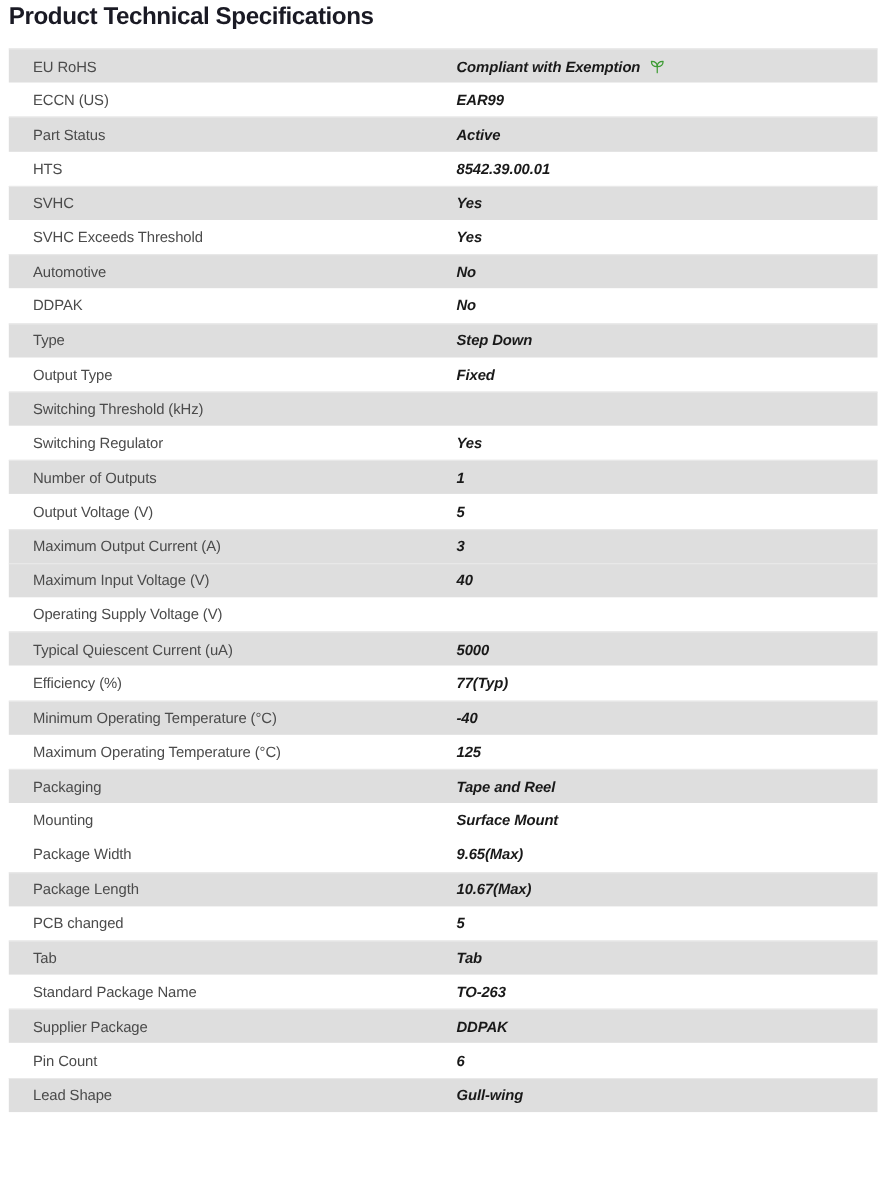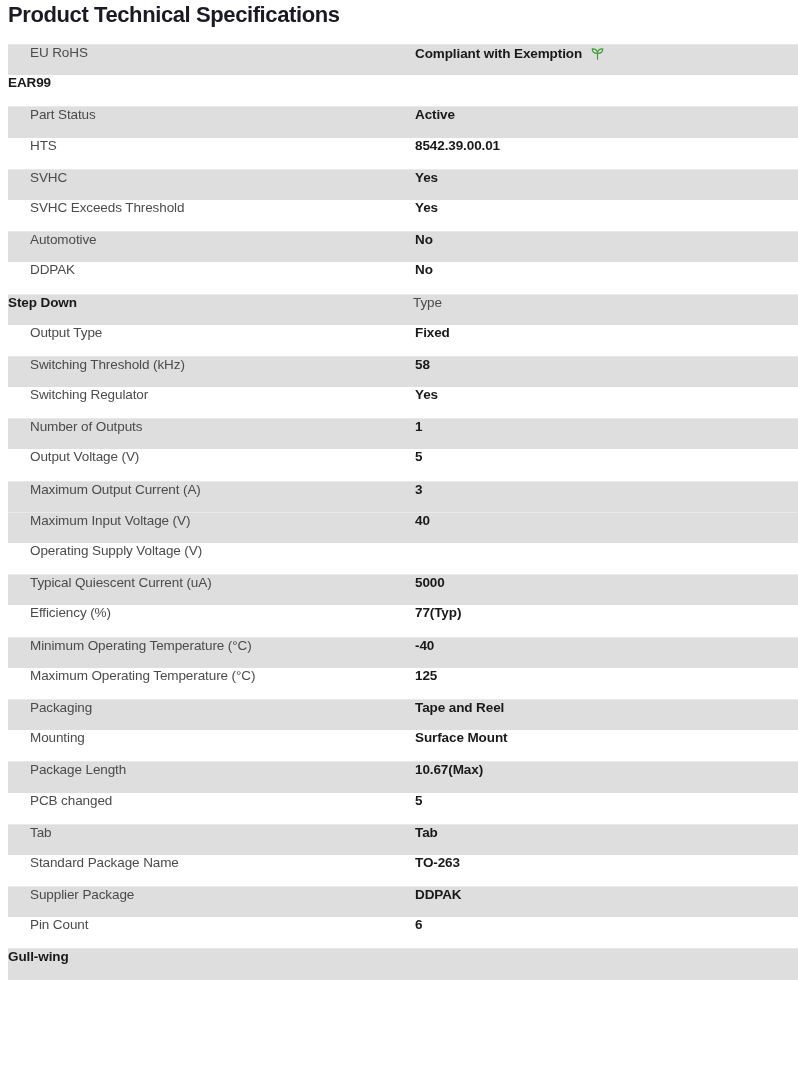--- a/index.html
+++ b/index.html
@@ -24,21 +24,21 @@
     letter-spacing: -0.4px;
     color: #1a1a24;
   }
   .spec-table {
     margin-top: 16px;
     margin-left: 8px;
     width: 790px;
   }
   .row {
     display: flex;
-    align-items: flex-start;
+    align-items: center;
     height: 31.2px;
     box-sizing: border-box;
   }
   .row.shaded {
     background: #dedede;
     border-top: 1px solid #e9e9e9;
   }
   .cell {
     box-sizing: border-box;
     font-size: 13.5px;
@@ -51,20 +51,21 @@
     color: #4b4b4b;
     font-weight: normal;
   }
   .cell.value {
     flex: 1;
     display: flex;
     align-items: center;
     gap: 7px;
     color: #191919;
     font-weight: bold;
+    font-style: italic;
   }
   .leaf-icon {
     display: inline-flex;
     width: 16px;
     height: 16px;
     align-items: center;
     justify-content: center;
   }
   .leaf-icon svg {
     display: block;
@@ -85,20 +86,21 @@
     <svg width="15" height="15" viewBox="0 0 24 24" fill="none" stroke="#3f9c35" stroke-width="1.8" stroke-linejoin="round" stroke-linecap="round">
       <path d="M12 21 V11"></path>
       <path d="M12 12 C6.5 12 3.5 9 3.5 4.5 C8.5 4.5 12 7 12 12 Z"></path>
       <path d="M12 12 C17.5 12 20.5 9 20.5 4.5 C15.5 4.5 12 7 12 12 Z"></path>
     </svg>
   </span>
 </div>
   </div>
 
   <div class="row">
+    <div class="cell label">ECCN (US)</div>
     <div class="cell value">
       <span>EAR99</span>
     </div>
   </div>
 
   <div class="row shaded">
     <div class="cell label">Part Status</div>
     <div class="cell value">
       <span>Active</span>
     </div>
@@ -133,38 +135,35 @@
   </div>
 
   <div class="row">
     <div class="cell label">DDPAK</div>
     <div class="cell value">
       <span>No</span>
     </div>
   </div>
 
   <div class="row shaded">
+    <div class="cell label">Type</div>
     <div class="cell value">
       <span>Step Down</span>
     </div>
-    <div class="cell label">Type</div>
   </div>
 
   <div class="row">
     <div class="cell label">Output Type</div>
     <div class="cell value">
       <span>Fixed</span>
     </div>
   </div>
 
   <div class="row shaded">
     <div class="cell label">Switching Threshold (kHz)</div>
-    <div class="cell value">
-      <span>58</span>
-    </div>
   </div>
 
   <div class="row">
     <div class="cell label">Switching Regulator</div>
     <div class="cell value">
       <span>Yes</span>
     </div>
   </div>
 
   <div class="row shaded">
@@ -236,20 +235,26 @@
   </div>
 
   <div class="row">
     <div class="cell label">Mounting</div>
     <div class="cell value">
       <span>Surface Mount</span>
     </div>
   </div>
 
 
+  <div class="row">
+    <div class="cell label">Package Width</div>
+    <div class="cell value">
+      <span>9.65(Max)</span>
+    </div>
+  </div>
 
   <div class="row shaded">
     <div class="cell label">Package Length</div>
     <div class="cell value">
       <span>10.67(Max)</span>
     </div>
   </div>
 
   <div class="row">
     <div class="cell label">PCB changed</div>
@@ -280,18 +285,19 @@
   </div>
 
   <div class="row">
     <div class="cell label">Pin Count</div>
     <div class="cell value">
       <span>6</span>
     </div>
   </div>
 
   <div class="row shaded">
+    <div class="cell label">Lead Shape</div>
     <div class="cell value">
       <span>Gull-wing</span>
     </div>
   </div>
 </div>
 </div>
 
 </body></html>

